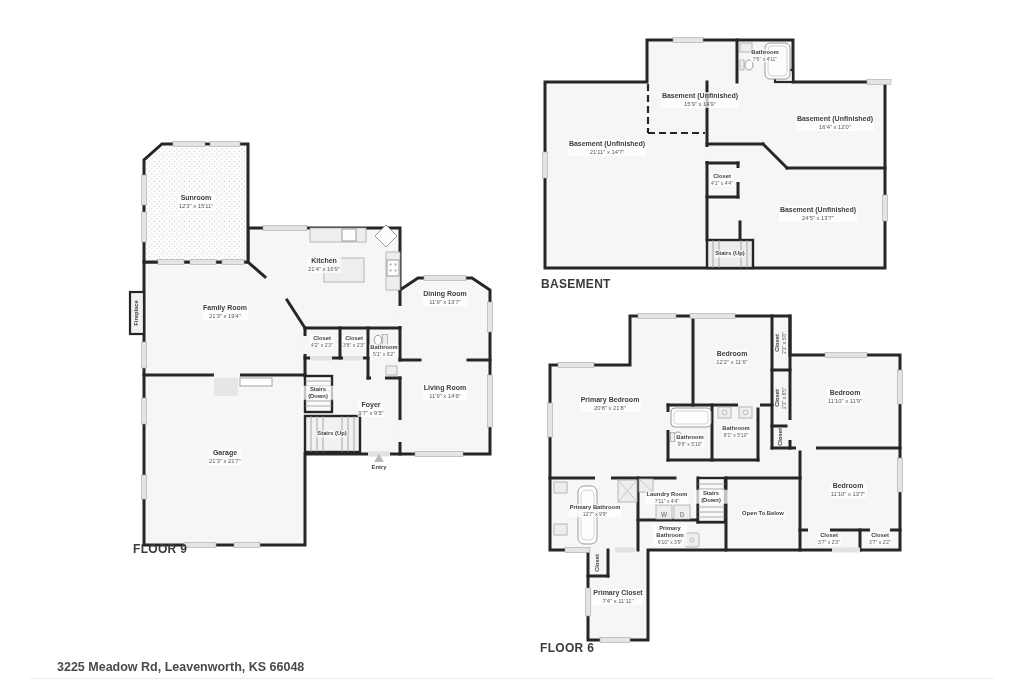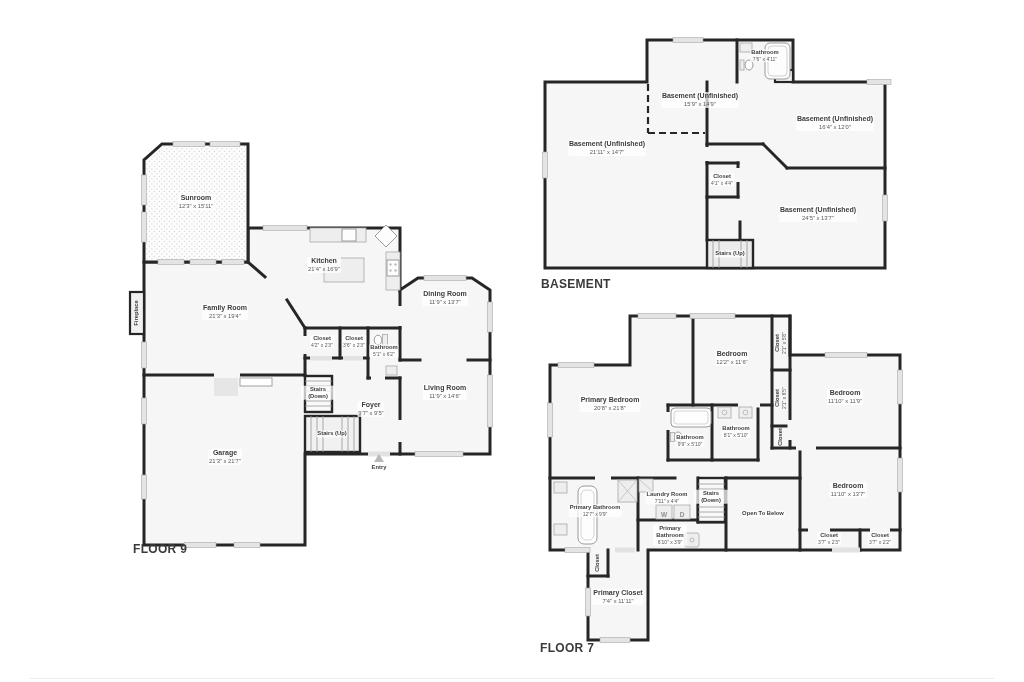--- a/index.html
+++ b/index.html
@@ -431,18 +431,19 @@
       <div class="rn">Closet</div>
       <div class="rd">3'7" x 2'2"</div>
     </div>
     <div class="rl sm rot" style="left:58px;top:255px">
       <div class="rn">Closet</div>
     </div>
     <div class="rl" style="left:78px;top:289px">
       <div class="rn">Primary Closet</div>
       <div class="rd">7'4" x 11'11"</div>
     </div>
-    <div class="floor-title" style="left:0px;top:333px">FLOOR 7</div>
+    <div class="floor-title" style="left:0px;top:333px">FLOOR 6</div>
   </div>
 
+  <div class="footer-address">3225 Meadow Rd, Leavenworth, KS 66048</div>
   <div class="footer-rule"></div>
 
 </div>
 
 </body></html>

